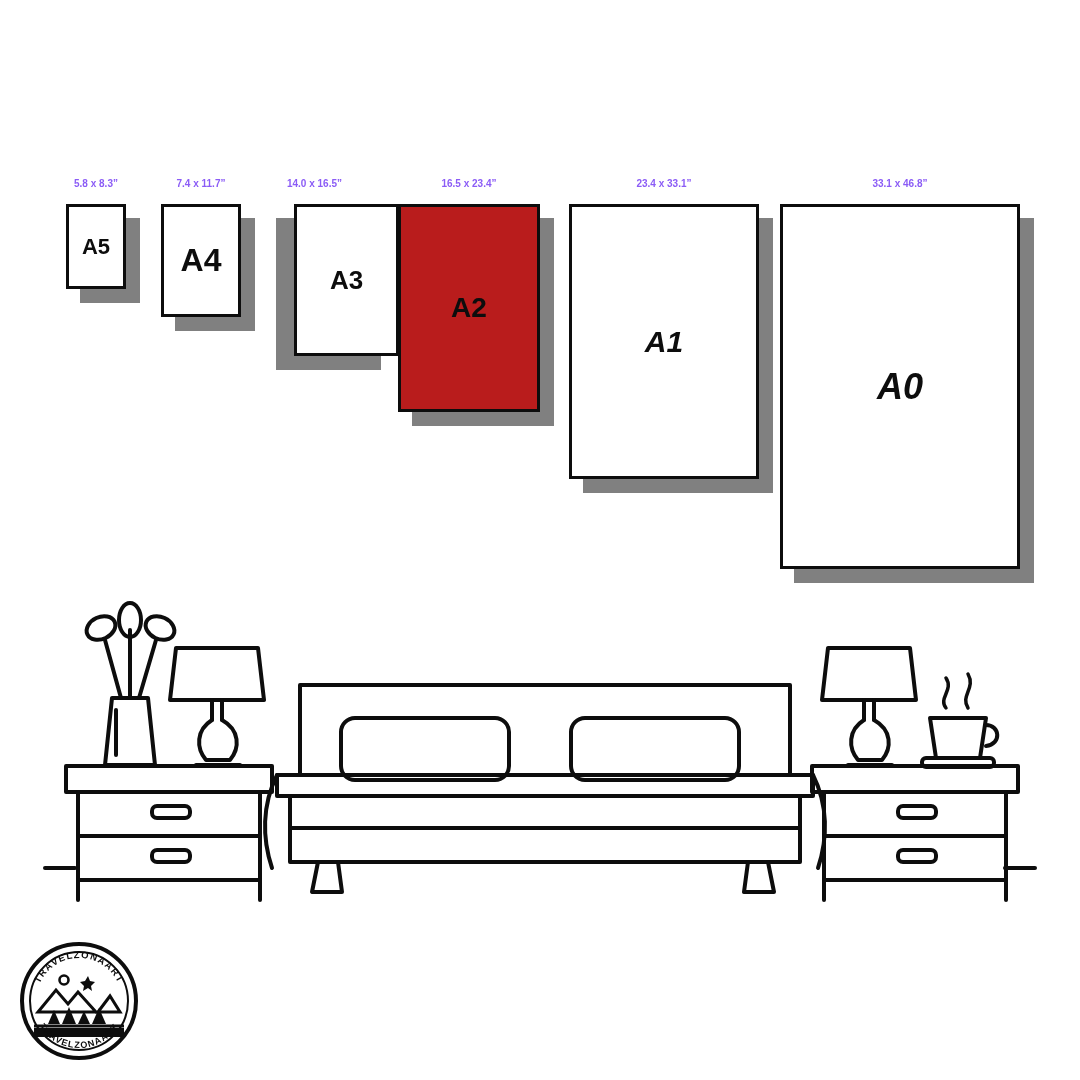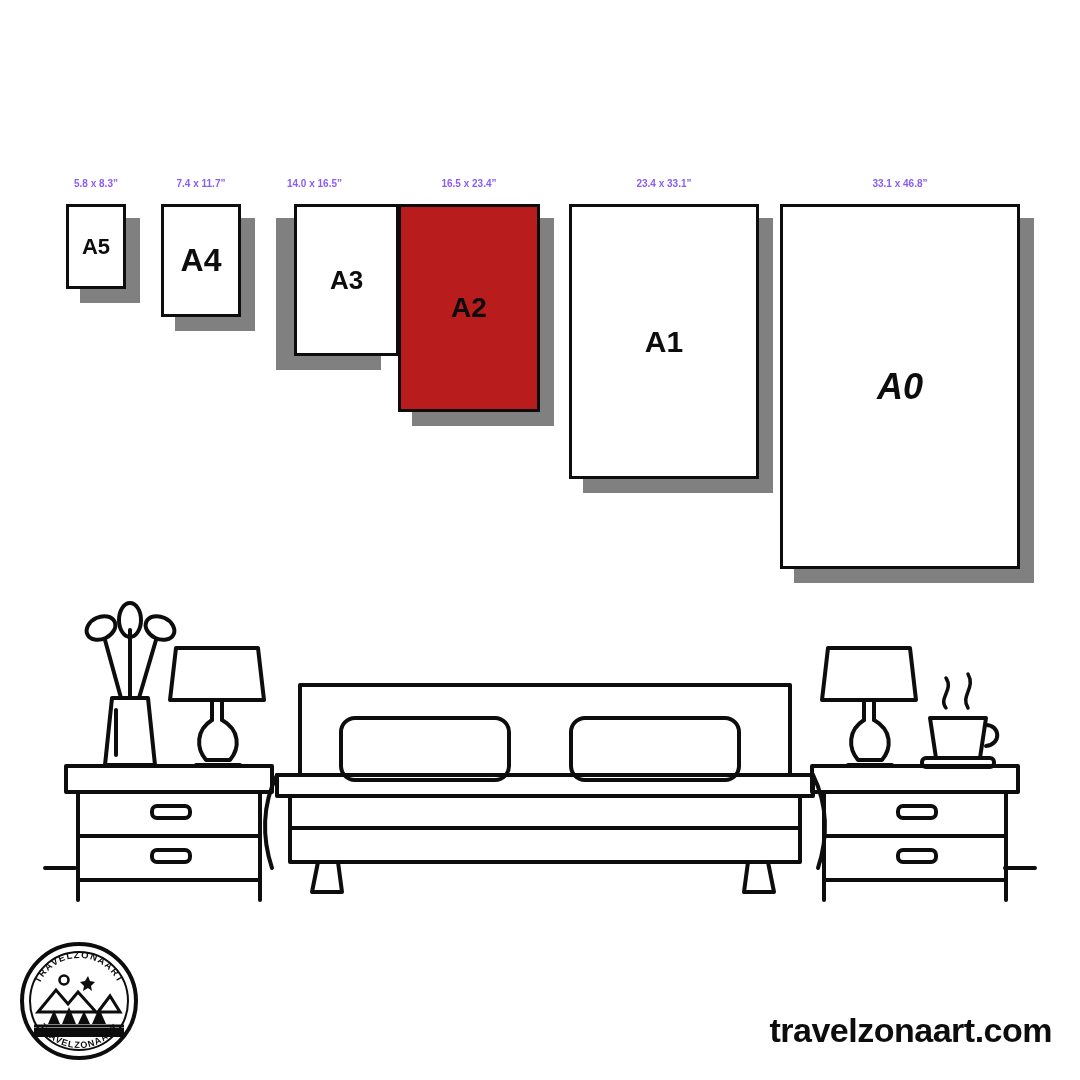--- a/index.html
+++ b/index.html
@@ -121,21 +121,21 @@
       <div class="frame-group" style="left: 0px; top: 0px;">
         <div class="frame-shadow" style="left: 412px; top: 218px; width: 142px; height: 208px; background: rgb(128, 128, 128);"></div>
         <div class="frame-box" style="left: 398px; top: 204px; width: 142px; height: 208px; border-color: rgb(13, 13, 13); background: #b91c1c;">
           <div class="frame-label" style="font-size: 28px;">A2</div>
         </div>
         <div class="frame-dims" style="width: 222px; left: 358px; top: 178px;">16.5 x 23.4”</div>
       </div>
       <div class="frame-group" style="left: 0px; top: 0px;">
         <div class="frame-shadow" style="left: 583px; top: 218px; width: 190px; height: 275px; background: rgb(128, 128, 128);"></div>
         <div class="frame-box" style="left: 569px; top: 204px; width: 190px; height: 275px; border-color: rgb(13, 13, 13); background: rgb(255, 255, 255);">
-          <div class="frame-label" style="font-size: 30px;">A1</div>
+          <div class="frame-label" style="font-size: 30px; font-style: italic;">A1</div>
         </div>
         <div class="frame-dims" style="width: 270px; left: 529px; top: 178px;">23.4 x 33.1”</div>
       </div>
       <div class="frame-group" style="left: 0px; top: 0px;">
         <div class="frame-shadow" style="left: 794px; top: 218px; width: 240px; height: 365px; background: rgb(128, 128, 128);"></div>
         <div class="frame-box" style="left: 780px; top: 204px; width: 240px; height: 365px; border-color: rgb(13, 13, 13); background: rgb(255, 255, 255);">
           <div class="frame-label" style="font-size: 36px; font-style: italic;">A0</div>
         </div>
         <div class="frame-dims" style="width: 320px; left: 740px; top: 178px;">33.1 x 46.8”</div>
       </div>
@@ -249,14 +249,13 @@
       <rect x="16" y="88" width="90" height="9" fill="#0d0d0d"></rect>
       <text font-family="'Liberation Sans', sans-serif" font-size="9.5" font-weight="bold" fill="#0d0d0d" letter-spacing="1.2">
         <textPath href="#arcTop" startOffset="50%" text-anchor="middle">TRAVELZONAART</textPath>
       </text>
       <text font-family="'Liberation Sans', sans-serif" font-size="9" font-weight="bold" fill="#0d0d0d" letter-spacing="1.1">
         <textPath href="#arcBottom" startOffset="50%" text-anchor="middle">TRAVELZONAART</textPath>
       </text>
     </svg>
   </div>
 
-  <div class="site">travelzonaart.com</div>
 </div>
 
 </body></html>

